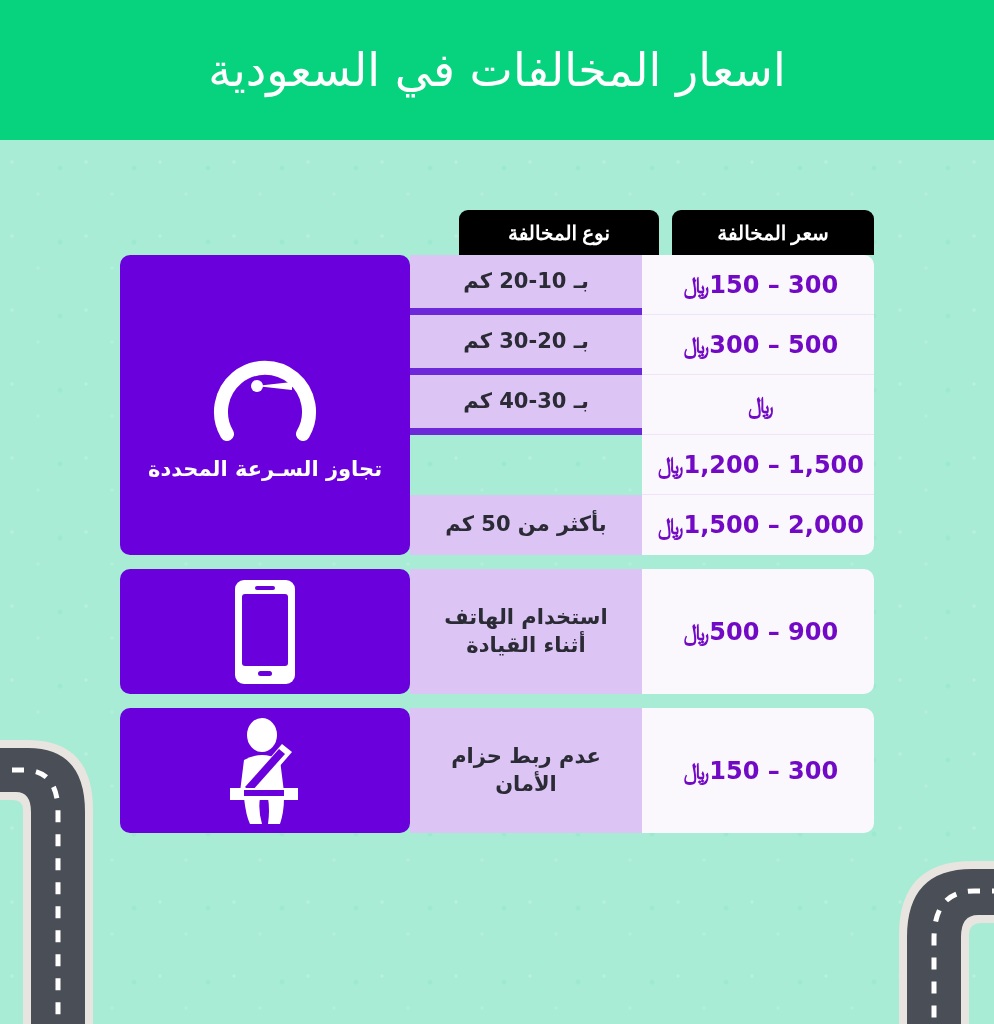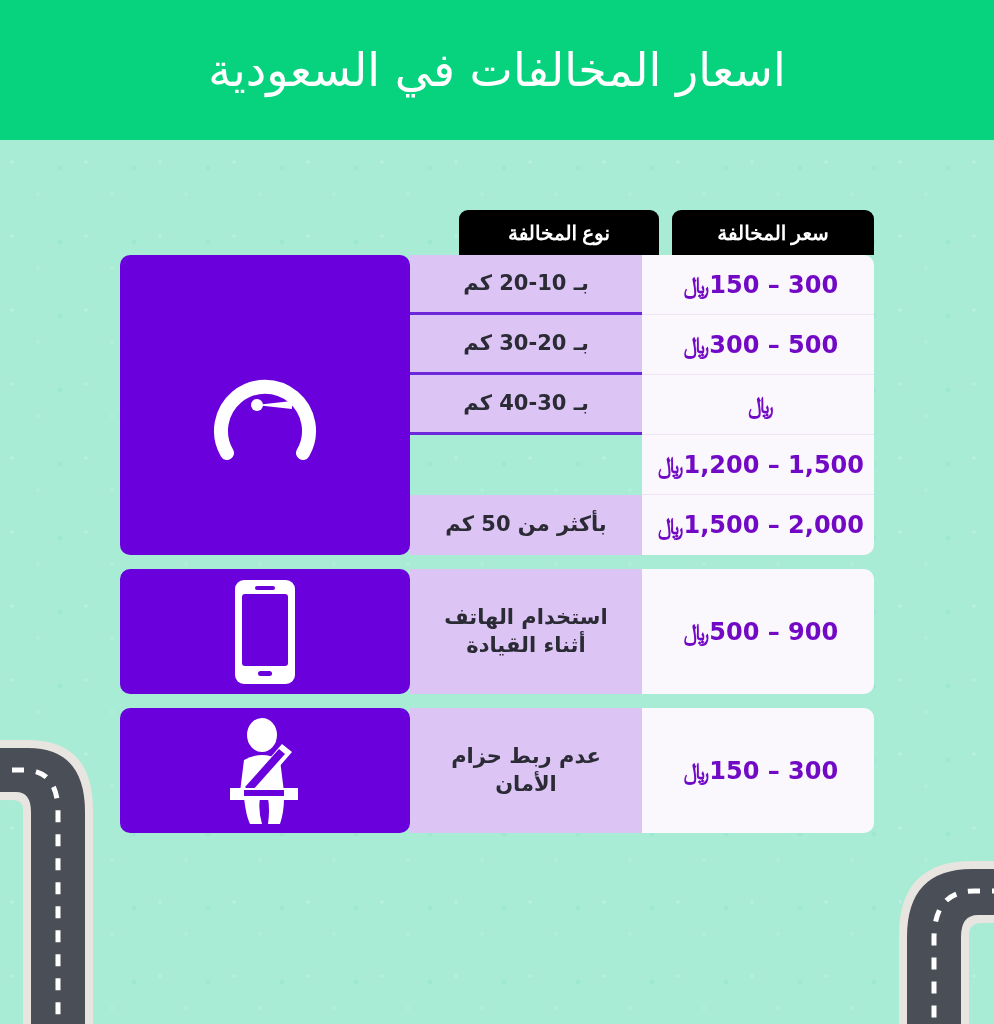--- a/index.html
+++ b/index.html
@@ -126,21 +126,21 @@
     width: 232px;
     background: #dcc5f5;
     display: flex;
     align-items: center;
     justify-content: center;
     text-align: center;
     color: #2b2b35;
     font-size: 21px;
     font-weight: bold;
     line-height: 1.3;
-    border-bottom: 3px solid #6d28d9;
+    border-bottom: 7px solid #6d28d9;
     padding: 0 10px;
   }
   .data-row:last-child .cell-price,
   .data-row:last-child .cell-type { border-bottom: none; }
 
   
   .group-rows .data-row:first-child .cell-price { border-top-right-radius: 10px; }
   .group-rows .data-row:last-child  .cell-price { border-bottom-right-radius: 10px; }
 
   
@@ -228,20 +228,21 @@
             </div>
             <div class="cell-type">بأكثر من 50 كم</div>
           </div>
         </div>
         <div class="icon-card" style="height: 300px;">
           <svg class="icon-svg" width="130" height="120" viewBox="0 0 130 120">
             <path d="M 27 108 A 44 44 0 1 1 103 108" fill="none" stroke="#ffffff" stroke-width="14" stroke-linecap="round"></path>
             <path d="M 56 60 L 92 56 L 92 64 Z" fill="#ffffff"></path>
             <circle cx="57" cy="60" r="6" fill="#ffffff"></circle>
           </svg>
+          <div class="card-label">تجاوز السـرعة المحددة</div>
         </div>
       </div>
       <div class="violation-group">
         <div class="group-rows">
           <div class="data-row" style="height: 125px;">
             <div class="cell-price">
               <span class="riyal">﷼</span>
               <span>500 – 900</span>
             </div>
             <div class="cell-type">استخدام الهاتف أثناء القيادة</div>

